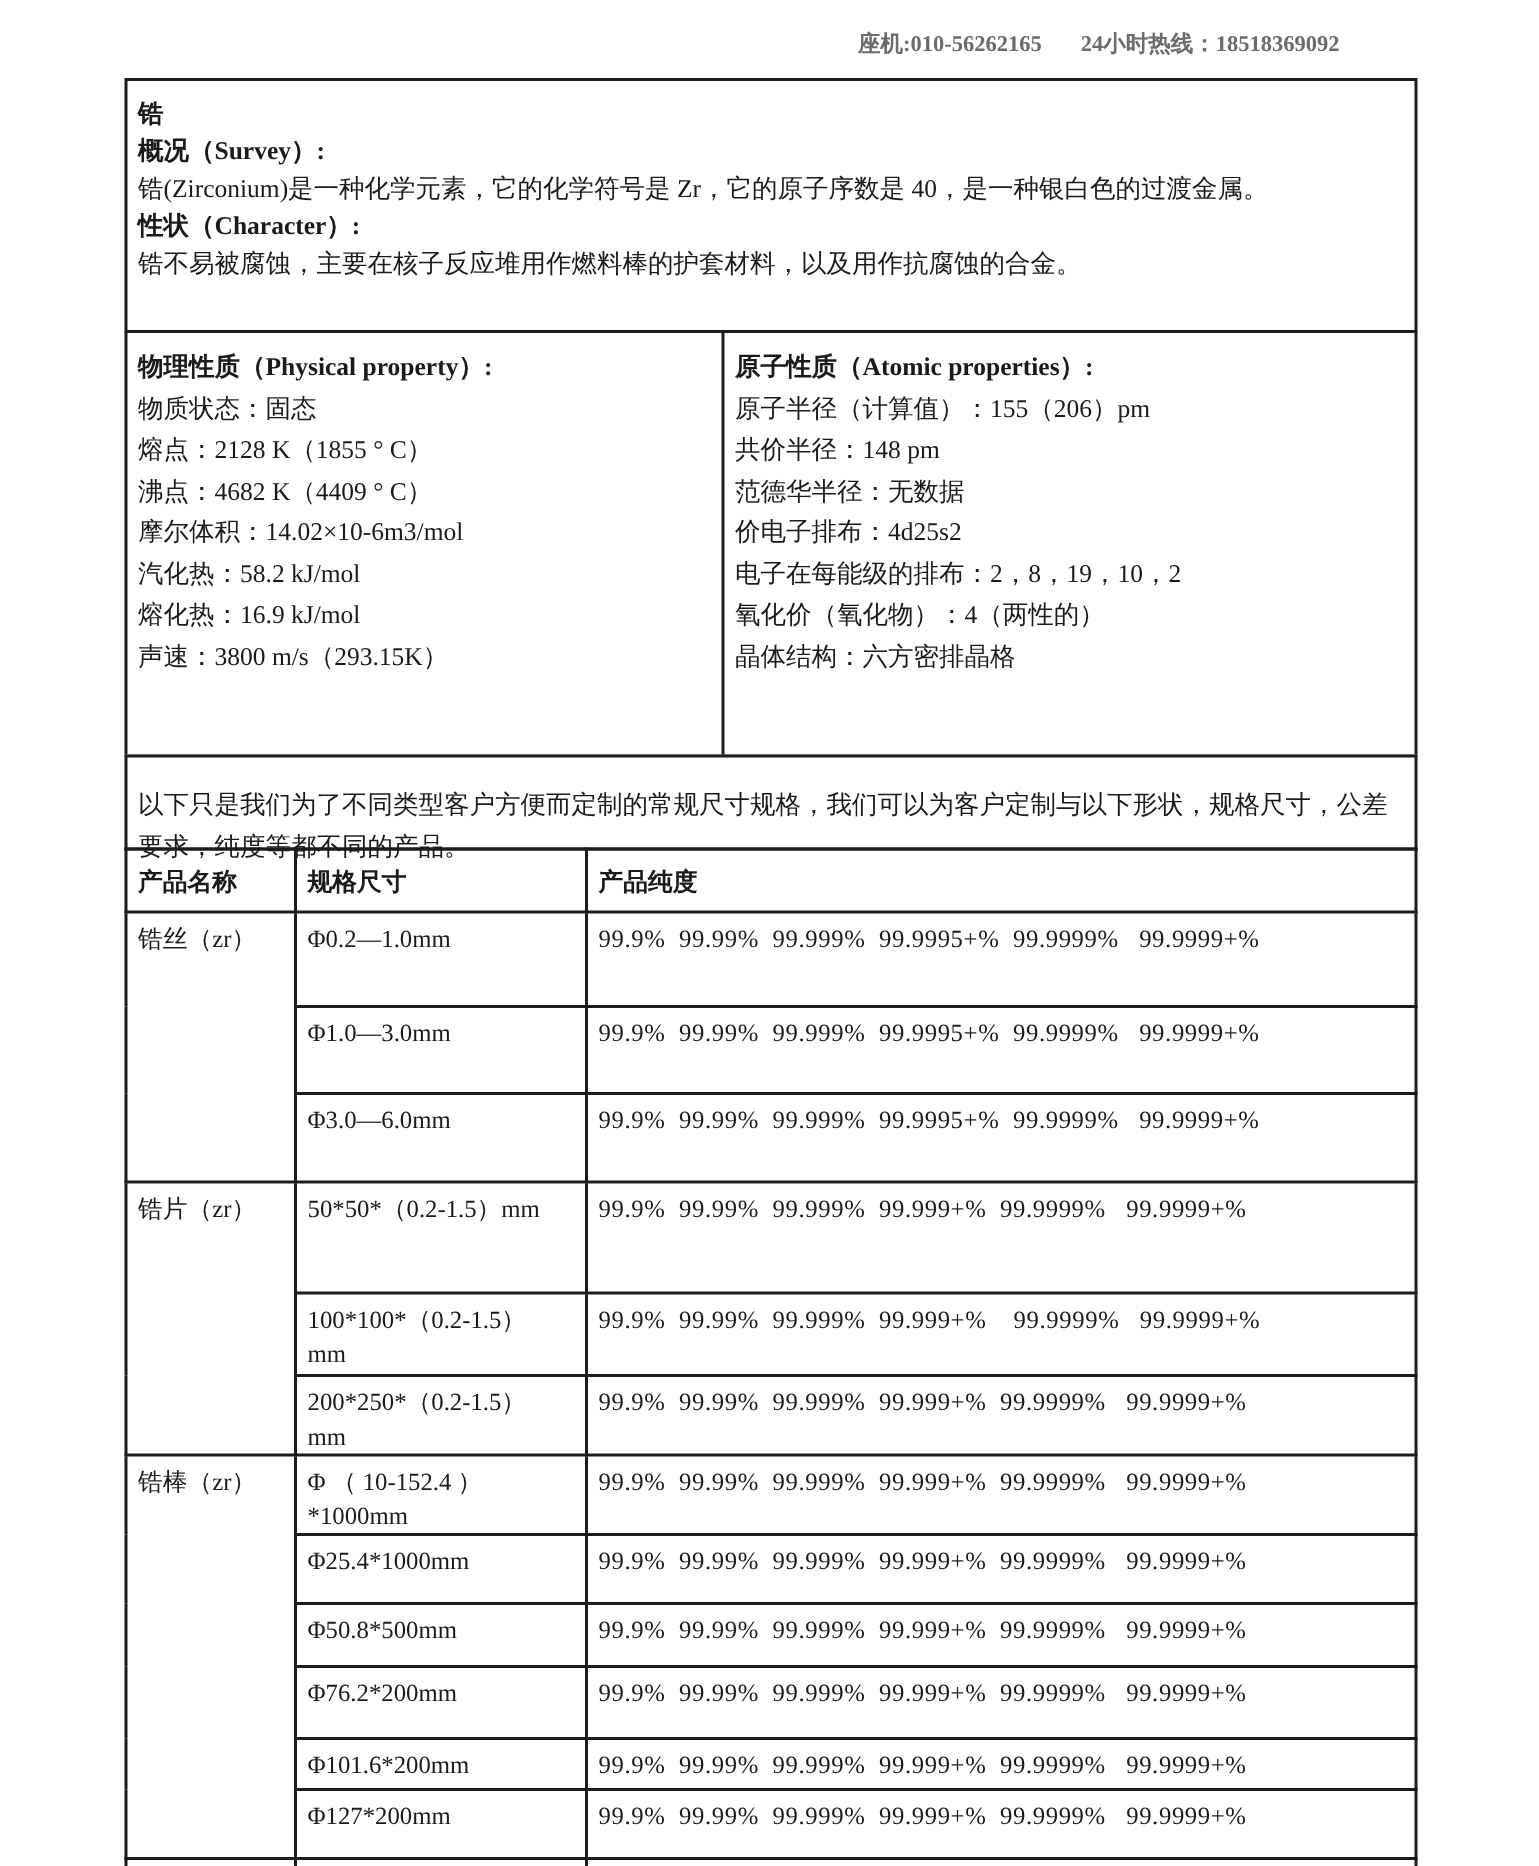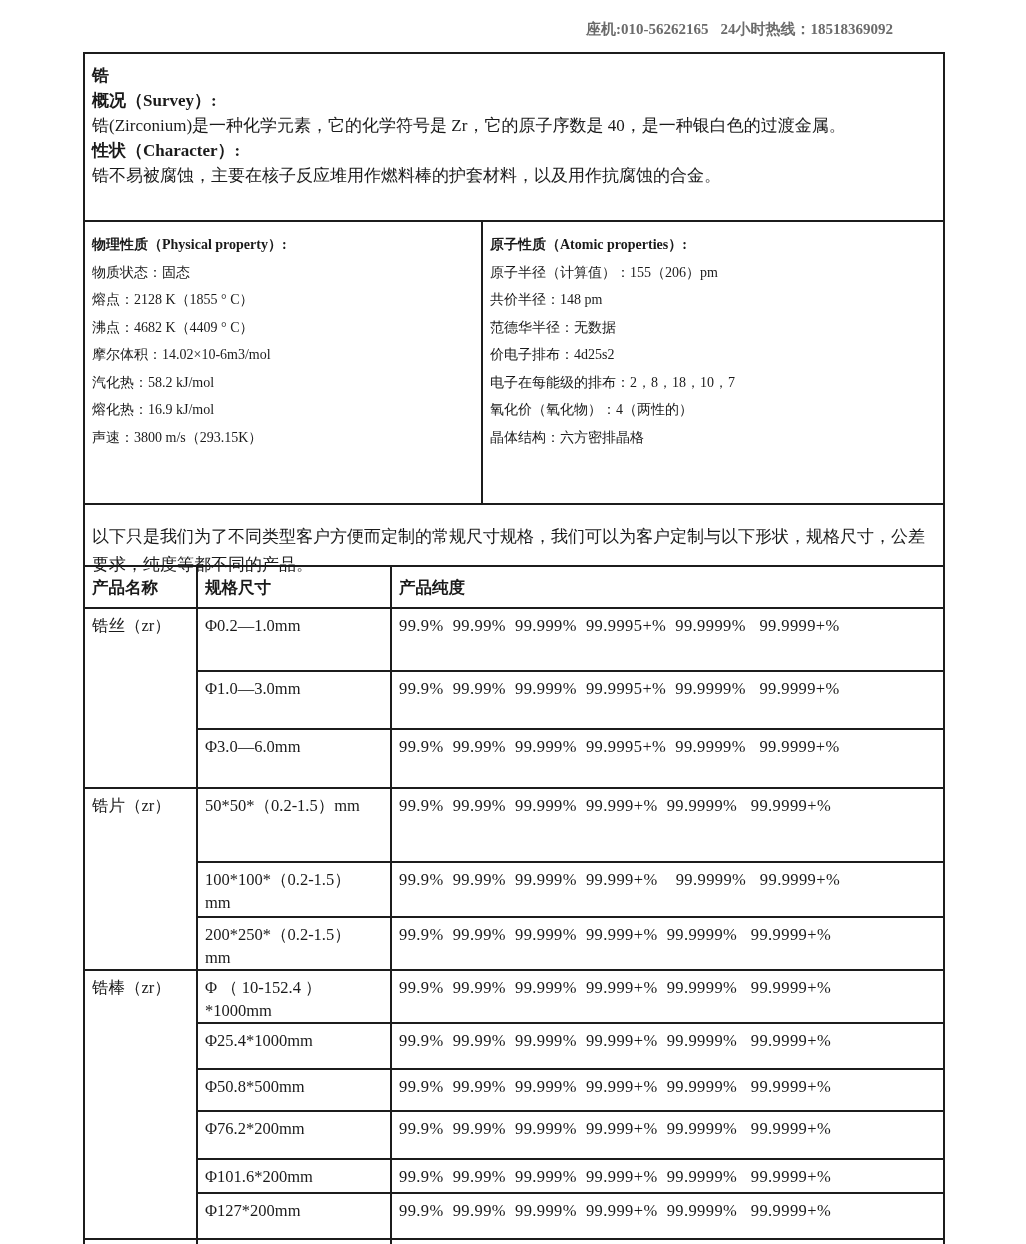--- a/index.html
+++ b/index.html
@@ -4,32 +4,32 @@
 <style>
   html,body{margin:0;padding:0;}
   body{
     width:1026px;height:1244px;overflow:hidden;background:#ffffff;
     font-family:"Liberation Serif","DejaVu Serif",serif;
     color:#1a1a1a;position:relative;
   }
   .contact{
     position:absolute;top:20px;right:133px;
     font-size:15px;font-weight:bold;color:#6b6b6b;
-    display:flex;gap:12px;white-space:pre;
+    display:flex;gap:26px;white-space:pre;
   }
   .sheet{
     position:absolute;left:83px;top:52px;width:862px;
   }
   .box{
     box-sizing:border-box;border:2px solid #1c1c1c;background:#fff;
   }
   .intro{height:170px;padding:9px 10px 0 7px;font-size:17px;line-height:25px;}
   .intro .b{font-weight:bold;}
   .props{margin-top:-2px;height:285px;display:flex;padding:0;}
-  .props .pcol{box-sizing:border-box;padding:9px 28px 0 7px;font-size:14px;line-height:27.5px;}
+  .props .pcol{box-sizing:border-box;padding:9px 28px 0 7px;font-size:17px;line-height:27.5px;}
   .props .pcol.left{width:398px;border-right:2px solid #1c1c1c;}
   .props .pcol.right{flex:1;}
   .props .hd{font-weight:bold;}
   .note{margin-top:-2px;height:64px;padding:18px 12px 0 7px;font-size:17px;line-height:28px;}
   table.products{
     margin-top:-2px;width:862px;border-collapse:collapse;table-layout:fixed;
   }
   table.products td, table.products th{
     box-sizing:border-box;border:2px solid #1c1c1c;
     vertical-align:top;text-align:left;
@@ -75,21 +75,21 @@
       <div>汽化热：58.2 kJ/mol</div>
       <div>熔化热：16.9 kJ/mol</div>
       <div>声速：3800 m/s（293.15K）</div>
     </div>
     <div class="pcol right">
       <div class="hd">原子性质（Atomic properties）:</div>
       <div>原子半径（计算值）：155（206）pm</div>
       <div>共价半径：148 pm</div>
       <div>范德华半径：无数据</div>
       <div>价电子排布：4d25s2</div>
-      <div>电子在每能级的排布：2，8，18，10，7</div>
+      <div>电子在每能级的排布：2，8，19，10，2</div>
       <div>氧化价（氧化物）：4（两性的）</div>
       <div>晶体结构：六方密排晶格</div>
     </div>
   </div>
 
   <div class="box note">以下只是我们为了不同类型客户方便而定制的常规尺寸规格，我们可以为客户定制与以下形状，规格尺寸，公差要求，纯度等都不同的产品。</div>
 
   <table class="products">
     <colgroup>
         <col style="width:113px">

